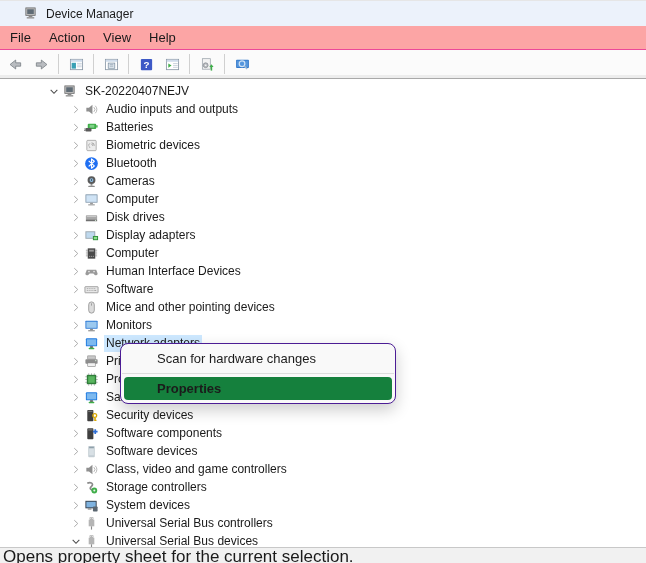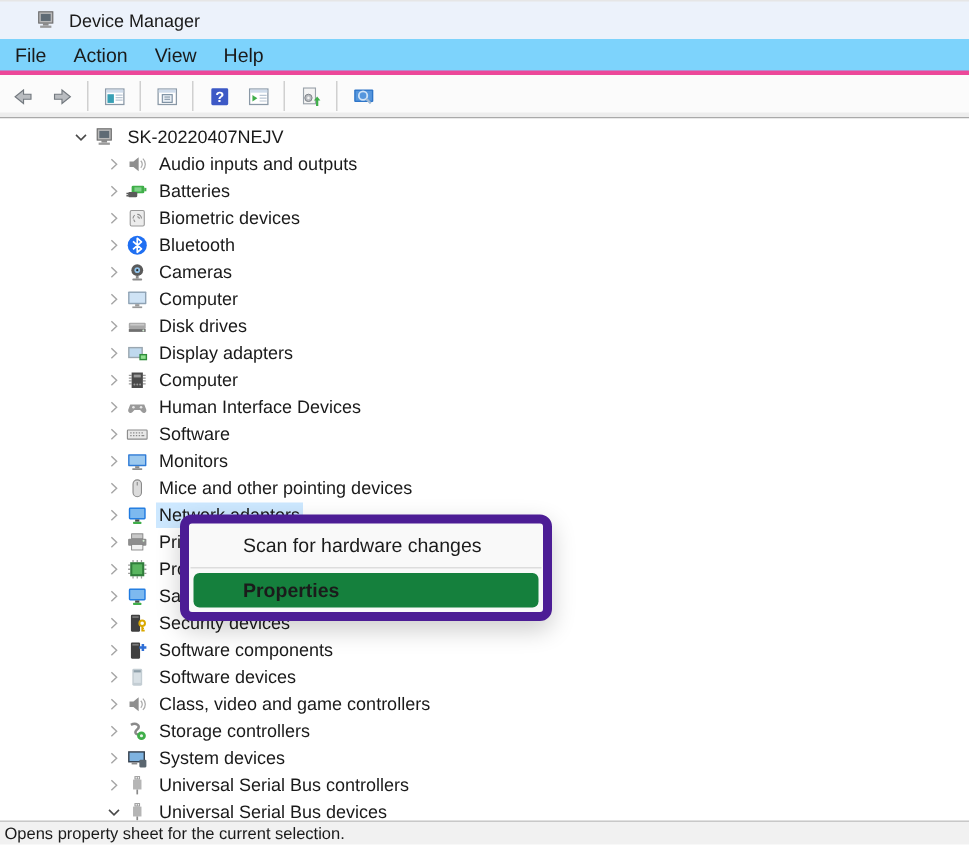--- a/index.html
+++ b/index.html
@@ -14,22 +14,22 @@
   
   .titlebar{
     height:26px;background:#ecf2fb;display:flex;align-items:center;
     padding-left:23px;border-top:1px solid #e6e6e6;box-sizing:border-box;
   }
   .titlebar .app-icon{width:16px;height:16px;margin-right:7px;display:inline-flex;}
   .titlebar .title{font-size:12px;color:#1b1b1b;}
 
   
   .menubar{
-    height:24px;background:#7dd3fc;display:flex;align-items:center;
-    border-bottom:3px solid #ec4899;box-sizing:border-box;padding-left:1px;
+    height:24px;background:#fca5a5;display:flex;align-items:center;
+    border-bottom:1px solid #ec4899;box-sizing:border-box;padding-left:1px;
   }
   .menubar .mitem{font-size:13px;padding:2px 9px;cursor:default;}
 
   
   .toolbar{
     height:29px;background:#fbfbfb;display:flex;align-items:center;
     border-bottom:1px solid #a9a9a9;box-sizing:border-box;padding-left:2px;
     box-shadow:inset 0 -3px 0 #ededed;
   }
   .toolbar .tbtn{
@@ -48,27 +48,27 @@
   .trow.root .chev{margin-left:4px;}
   .trow .ticon{width:15px;height:15px;display:inline-flex;flex:0 0 15px;margin-right:5px;}
   .trow.root .ticon{margin-right:6px;}
   .trow .tlabel{padding:1px 2px;line-height:15px;}
   .trow .tlabel.sel{background:#cde8ff;}
 
   
   .statusbar{
     position:absolute;left:0;right:0;bottom:0;height:16px;
     background:#f1f1f1;border-top:1px solid #c8c8c8;box-sizing:border-box;
-    font-size:11px;line-height:17px;padding-left:3px;overflow:hidden;color:#1a1a1a;
+    font-size:17px;line-height:17px;padding-left:3px;overflow:hidden;color:#1a1a1a;
   }
 
   
   .context-menu{
-    position:absolute;left:120px;top:343px;width:248px;box-sizing:border-box;
-    background:#f9f9f9;border:6px solid #4c1d95;border-radius:8px;
+    position:absolute;left:120px;top:343px;width:276px;box-sizing:border-box;
+    background:#f9f9f9;border:1px solid #4c1d95;border-radius:8px;
     box-shadow:0 6px 16px rgba(0,0,0,0.20);padding:3px 0;z-index:10;
   }
   .cm-item{
     height:23px;line-height:23px;font-size:13px;color:#1b1b1b;
     margin:0 3px;padding-left:33px;border-radius:4px;cursor:default;
   }
   .cm-item.bold{font-weight:bold;}
   .cm-item.hl{background:#15803d;}
   .cm-sep{height:1px;background:#dddddd;margin:3px 1px;}
 
@@ -368,41 +368,41 @@
         <span class="tlabel">Software</span>
       </div>
       <div class="trow">
         <span class="chev">
           <svg width="15" height="15" viewBox="0 0 16 16">
             <path d="M6 4.2L10 8l-4 3.8" stroke="#a6a6a6" fill="none" stroke-width="1.1"></path>
           </svg>
         </span>
         <span class="ticon">
           <svg width="15" height="15" viewBox="0 0 16 16">
+            <rect x="5" y="2" width="6" height="12" rx="3" fill="#dcdcdc" stroke="#8a8a8a" stroke-width="0.8"></rect>
+            <line x1="8" y1="3.5" x2="8" y2="6" stroke="#8a8a8a" stroke-width="0.8"></line>
+          </svg>
+        </span>
+        <span class="tlabel">Mice and other pointing devices</span>
+      </div>
+      <div class="trow">
+        <span class="chev">
+          <svg width="15" height="15" viewBox="0 0 16 16">
+            <path d="M6 4.2L10 8l-4 3.8" stroke="#a6a6a6" fill="none" stroke-width="1.1"></path>
+          </svg>
+        </span>
+        <span class="ticon">
+          <svg width="15" height="15" viewBox="0 0 16 16">
             <rect x="1.5" y="3" width="13" height="8.5" rx="0.5" fill="#2f7bd6"></rect>
             <rect x="2.5" y="4" width="11" height="6.5" fill="#9cc9ef"></rect>
             <rect x="6.5" y="11.5" width="3" height="1.5" fill="#8a8a8a"></rect>
             <rect x="4.5" y="13" width="7" height="1.2" fill="#8a8a8a"></rect>
           </svg>
         </span>
         <span class="tlabel">Monitors</span>
-      </div>
-      <div class="trow">
-        <span class="chev">
-          <svg width="15" height="15" viewBox="0 0 16 16">
-            <path d="M6 4.2L10 8l-4 3.8" stroke="#a6a6a6" fill="none" stroke-width="1.1"></path>
-          </svg>
-        </span>
-        <span class="ticon">
-          <svg width="15" height="15" viewBox="0 0 16 16">
-            <rect x="5" y="2" width="6" height="12" rx="3" fill="#dcdcdc" stroke="#8a8a8a" stroke-width="0.8"></rect>
-            <line x1="8" y1="3.5" x2="8" y2="6" stroke="#8a8a8a" stroke-width="0.8"></line>
-          </svg>
-        </span>
-        <span class="tlabel">Mice and other pointing devices</span>
       </div>
       <div class="trow">
         <span class="chev">
           <svg width="15" height="15" viewBox="0 0 16 16">
             <path d="M6 4.2L10 8l-4 3.8" stroke="#a6a6a6" fill="none" stroke-width="1.1"></path>
           </svg>
         </span>
         <span class="ticon">
           <svg width="15" height="15" viewBox="0 0 16 16">
             <rect x="2" y="2.5" width="12" height="8.5" rx="1" fill="#1f7ae0"></rect>

